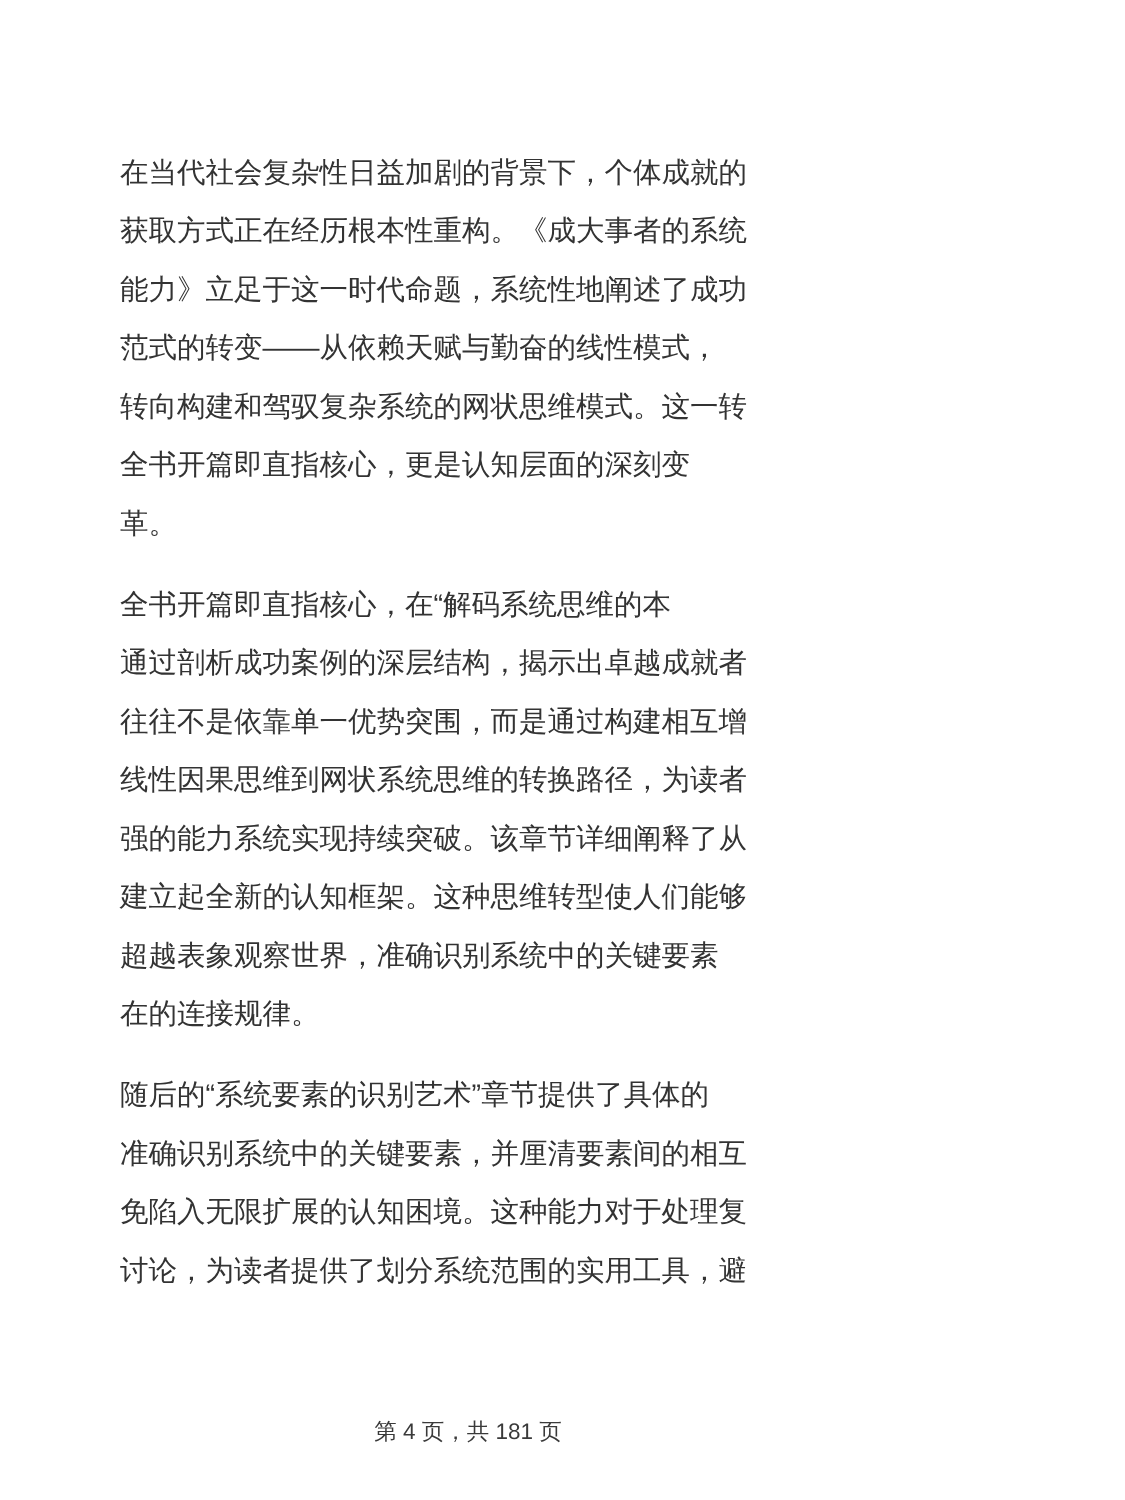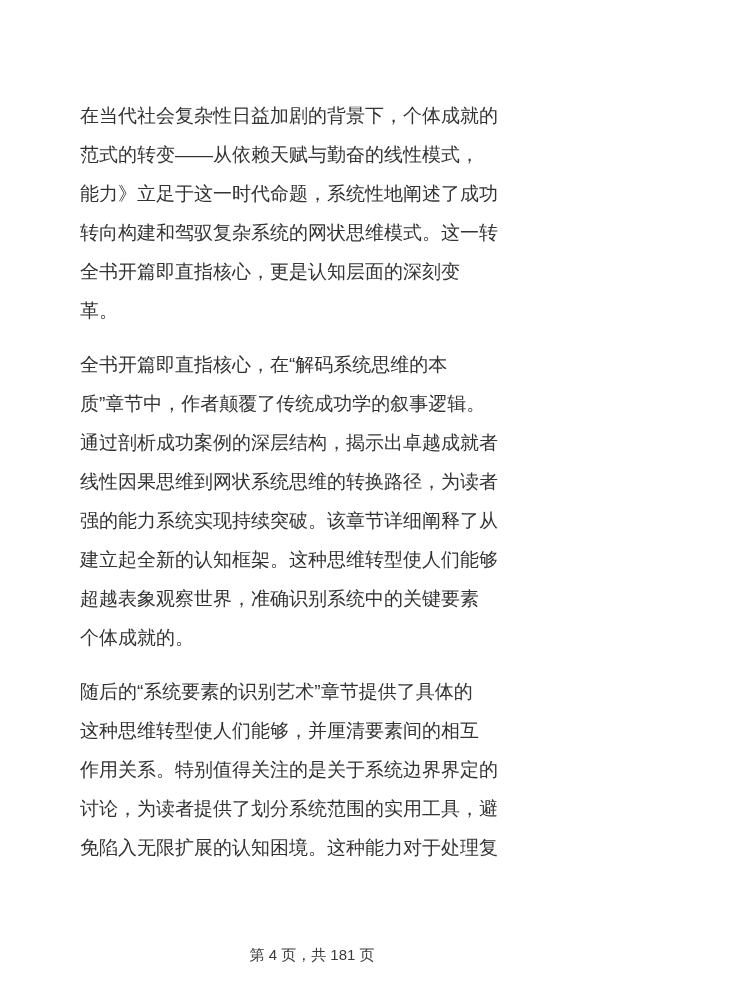--- a/index.html
+++ b/index.html
@@ -48,41 +48,41 @@
     line-height: 22px;
   }
 </style>
 </head>
 <body style="background: rgb(255, 255, 255);">
 
 <div class="page">
   <div class="content" style="color: rgb(51, 51, 51);">
       <div class="paragraph">
         <div class="line">在当代社会复杂性日益加剧的背景下，个体成就的</div>
+        <div class="line">获取方式正在经历根本性重构。《成大事者的系统</div>
+        <div class="line">能力》立足于这一时代命题，系统性地阐述了成功</div>
         <div class="line">范式的转变——从依赖天赋与勤奋的线性模式，</div>
-        <div class="line">能力》立足于这一时代命题，系统性地阐述了成功</div>
         <div class="line">转向构建和驾驭复杂系统的网状思维模式。这一转</div>
         <div class="line">全书开篇即直指核心，更是认知层面的深刻变</div>
         <div class="line">革。</div>
       </div>
       <div class="paragraph">
         <div class="line">全书开篇即直指核心，在“解码系统思维的本</div>
-        <div class="line">质”章节中，作者颠覆了传统成功学的叙事逻辑。</div>
         <div class="line">通过剖析成功案例的深层结构，揭示出卓越成就者</div>
+        <div class="line">往往不是依靠单一优势突围，而是通过构建相互增</div>
         <div class="line">线性因果思维到网状系统思维的转换路径，为读者</div>
         <div class="line">强的能力系统实现持续突破。该章节详细阐释了从</div>
         <div class="line">建立起全新的认知框架。这种思维转型使人们能够</div>
         <div class="line">超越表象观察世界，准确识别系统中的关键要素</div>
-        <div class="line">个体成就的。</div>
+        <div class="line">在的连接规律。</div>
       </div>
       <div class="paragraph">
         <div class="line">随后的“系统要素的识别艺术”章节提供了具体的</div>
-        <div class="line">这种思维转型使人们能够，并厘清要素间的相互</div>
-        <div class="line">作用关系。特别值得关注的是关于系统边界界定的</div>
+        <div class="line">准确识别系统中的关键要素，并厘清要素间的相互</div>
+        <div class="line">免陷入无限扩展的认知困境。这种能力对于处理复</div>
         <div class="line">讨论，为读者提供了划分系统范围的实用工具，避</div>
-        <div class="line">免陷入无限扩展的认知困境。这种能力对于处理复</div>
       </div>
     </div>
 
   <div class="footer" style="color: rgb(58, 58, 58);">
     <span>第 4 页，共 181 页</span>
   </div>
 </div>
 
 </body></html>

